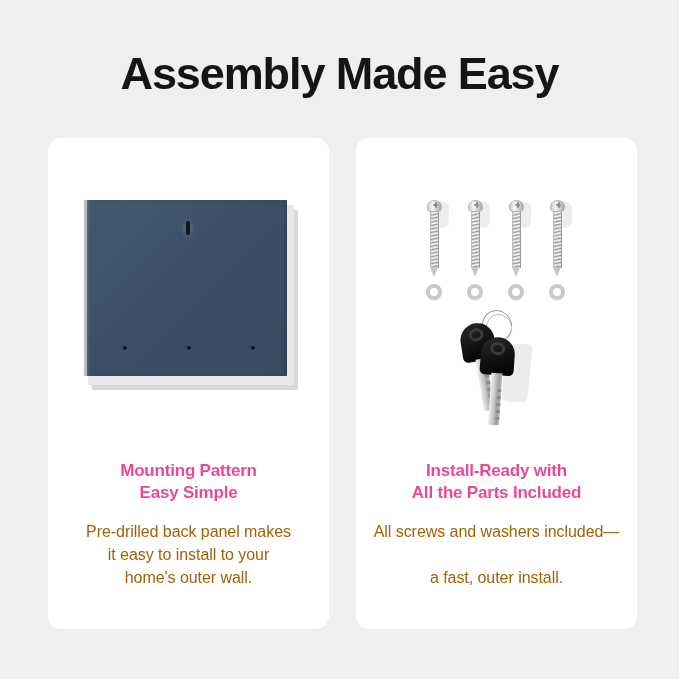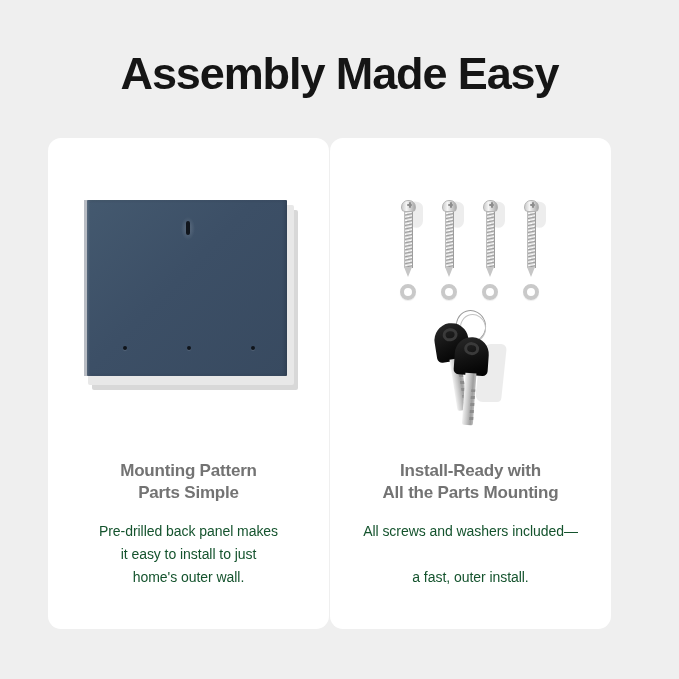--- a/index.html
+++ b/index.html
@@ -37,21 +37,21 @@
   
   .card {
     position: absolute;
     top: 138px;
     width: 281px;
     height: 491px;
     background: #ffffff;
     border-radius: 13px;
   }
   .card-left  { left: 48px; }
-  .card-right { left: 330px; }
+  .card-right { left: 356px; }
 
   
   .img-area {
     position: absolute;
     top: 0;
     left: 0;
     width: 281px;
     height: 300px;
   }
 
@@ -319,29 +319,29 @@
   .card-text {
     position: absolute;
     left: 14px;
     top: 322px;
     width: 253px;
     text-align: center;
   }
   .card-heading {
     font-size: 17px;
     font-weight: bold;
-    color: #737373;
+    color: #ec4899;
     line-height: 22px;
     letter-spacing: -0.2px;
     margin: 0 0 16px 0;
   }
   .card-body {
-    font-size: 14px;
+    font-size: 16px;
     font-weight: normal;
-    color: #14532d;
+    color: #a16207;
     line-height: 23px;
     letter-spacing: -0.05px;
     margin: 0;
   }
 </style>
 </head>
 <body>
 
 <div class="page">
 
@@ -360,25 +360,25 @@
           <div class="drill drill-1"></div>
           <div class="drill drill-2"></div>
           <div class="drill drill-3"></div>
         </div>
       </div>
     </div>
 
     <div class="card-text">
       <div class="card-heading">
         <span>Mounting Pattern</span><br>
-        <span>Parts Simple</span>
+        <span>Easy Simple</span>
       </div>
       <div class="card-body">
         <span>Pre-drilled back panel makes</span><br>
-        <span>it easy to install to just</span><br>
+        <span>it easy to install to your</span><br>
         <span>home's outer wall.</span>
       </div>
     </div>
   </div>
 
   <div class="card card-right">
 
     <div class="img-area">
 
       <div class="screw screw-1">
@@ -446,21 +446,21 @@
             <div class="key-teeth"></div>
           </div>
         </div>
       </div>
 
     </div>
 
     <div class="card-text">
       <div class="card-heading">
         <span>Install-Ready with</span><br>
-        <span>All the Parts Mounting</span>
+        <span>All the Parts Included</span>
       </div>
       <div class="card-body">
         <span>All screws and washers included—</span><br>
         <br>
         <span>a fast, outer install.</span>
       </div>
     </div>
   </div>
 
 </div>

